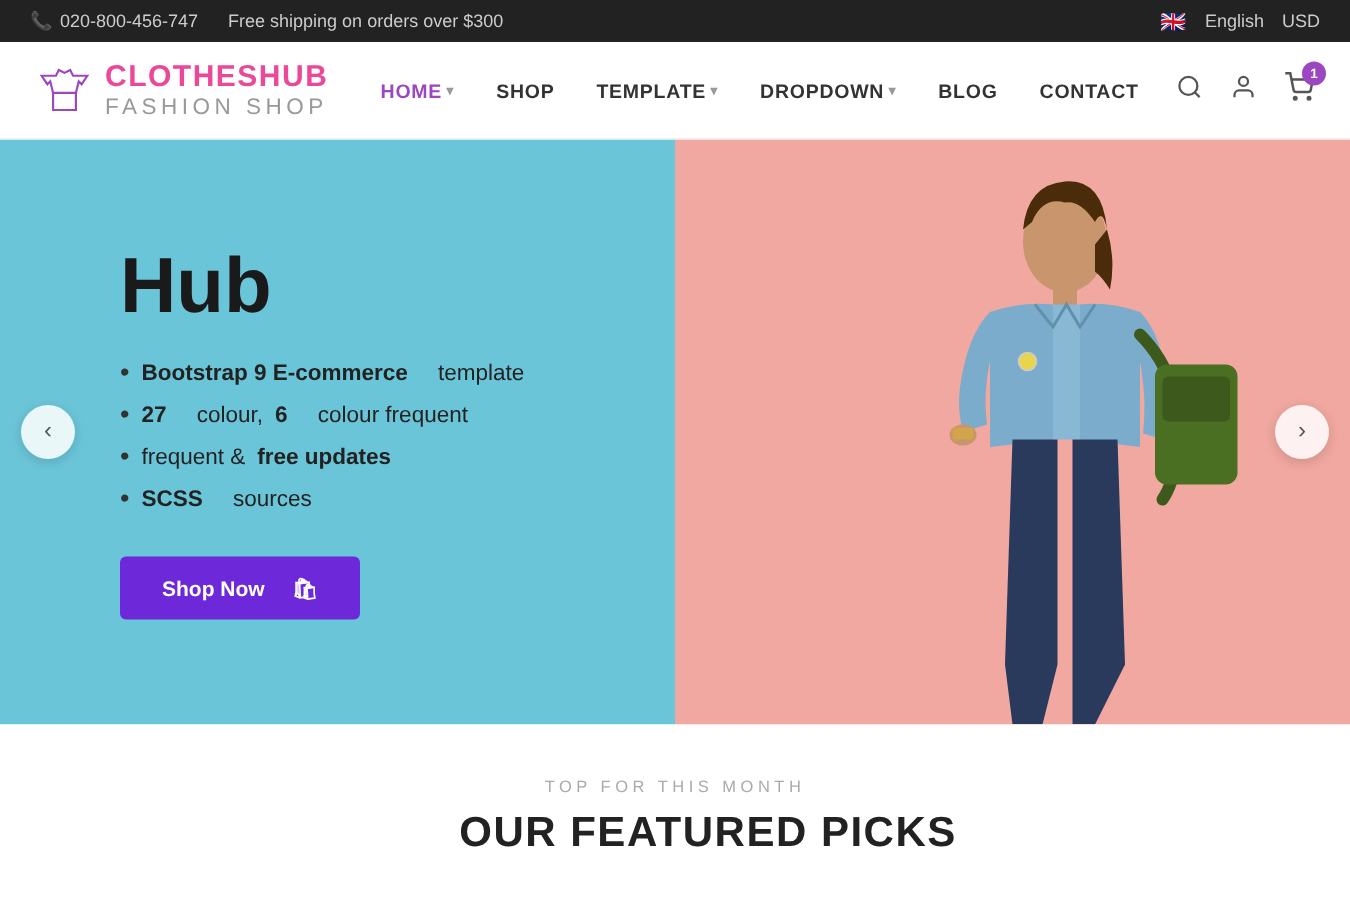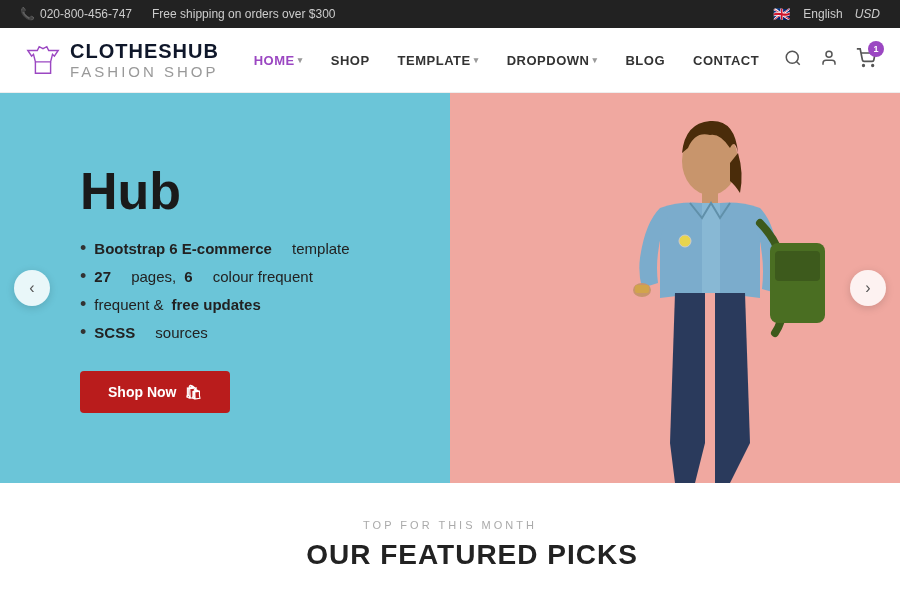--- a/index.html
+++ b/index.html
@@ -25,21 +25,21 @@
     .header {
       background: #fff;
       padding: 12px 24px;
       display: flex;
       align-items: center;
       justify-content: space-between;
       border-bottom: 1px solid #eee;
     }
     .logo { display: flex; align-items: center; gap: 8px; cursor: pointer; }
     .logo-icon { width: 38px; height: 38px; }
-    .logo-text .brand { font-size: 20px; font-weight: 800; color: #0f172a; letter-spacing: 1px; }
+    .logo-text .brand { font-size: 20px; font-weight: 800; color: #ec4899; letter-spacing: 1px; }
     .logo-text .sub { font-size: 15px; color: #999; letter-spacing: 3px; text-transform: uppercase; }
 
     .nav { display: flex; align-items: center; gap: 28px; margin-left: 10px; }
     .nav-item {
       font-size: 13px;
       font-weight: 600;
       color: #333;
       cursor: pointer;
       text-transform: uppercase;
       letter-spacing: 0.5px;
@@ -106,29 +106,29 @@
       margin-bottom: 7px;
       display: flex; align-items: center; gap: 8px;
     }
     .hero-list li::before {
       content: '•';
       color: #333;
       font-size: 18px;
     }
     .hero-list .bold { font-weight: 700; }
     .hero-cta {
-      background: #b91c1c;
+      background: #6d28d9;
       color: #fff;
       border: none;
       padding: 13px 28px;
       border-radius: 4px;
       font-size: 14px;
       font-weight: 600;
       cursor: pointer;
-      display: flex; align-items: center; gap: 8px;
+      display: flex; align-items: center; gap: 18px;
     }
 
     
     .slider-arrow {
       position: absolute;
       top: 50%;
       transform: translateY(-50%);
       background: rgba(255,255,255,0.85);
       border: none;
       width: 36px; height: 36px;
@@ -183,21 +183,21 @@
   <div class="top-bar-left">
     <div class="phone">
       <span>📞</span>
       <span>020-800-456-747</span>
     </div>
     <span>Free shipping on orders over $300</span>
   </div>
   <div class="top-bar-right lang-usd">
     <span class="flag">🇬🇧</span>
     <span style="cursor:pointer;">English</span>
-    <span style="cursor:pointer;font-style:italic;">USD</span>
+    <span style="cursor:pointer;">USD</span>
   </div>
 </div>
 
 <header class="header">
   <div class="logo">
     <svg class="logo-icon" viewBox="0 0 40 40" fill="none">
       <path d="M8 16 L4 10 L14 10 L16 6 L20 8 L24 6 L26 10 L36 10 L32 16 L30 14 L28 22 L12 22 L10 14 Z" fill="none" stroke="#9b47c2" stroke-width="1.5"></path>
       <path d="M12 22 L12 34 L28 34 L28 22" fill="none" stroke="#9b47c2" stroke-width="1.5"></path>
     </svg>
     <div class="logo-text">
@@ -302,24 +302,24 @@
 
       <circle cx="165" cy="148" r="6" fill="#e8d44d" stroke="#ccc" stroke-width="1"></circle>
     </svg>
   </div>
 
   <div class="hero-content">
     <div class="hero-text">
       <h1 class="hero-title">Hub</h1>
       <ul class="hero-list">
         <li>
-          <span class="bold">Bootstrap 6 E-commerce</span>&nbsp;<span>template</span>
+          <span class="bold">Bootstrap 9 E-commerce</span>&nbsp;<span>template</span>
         </li>
         <li>
-          <span class="bold">27</span>&nbsp;<span>pages, </span><span class="bold">6</span>&nbsp;<span>colour frequent</span>
+          <span class="bold">27</span>&nbsp;<span>colour, </span><span class="bold">6</span>&nbsp;<span>colour frequent</span>
         </li>
         <li>
           <span>frequent &amp; </span>
             <span class="bold">free updates</span>
         </li>
         <li>
           <span class="bold">SCSS</span>&nbsp;<span>sources</span>
         </li>
       </ul>
       <button class="hero-cta">

